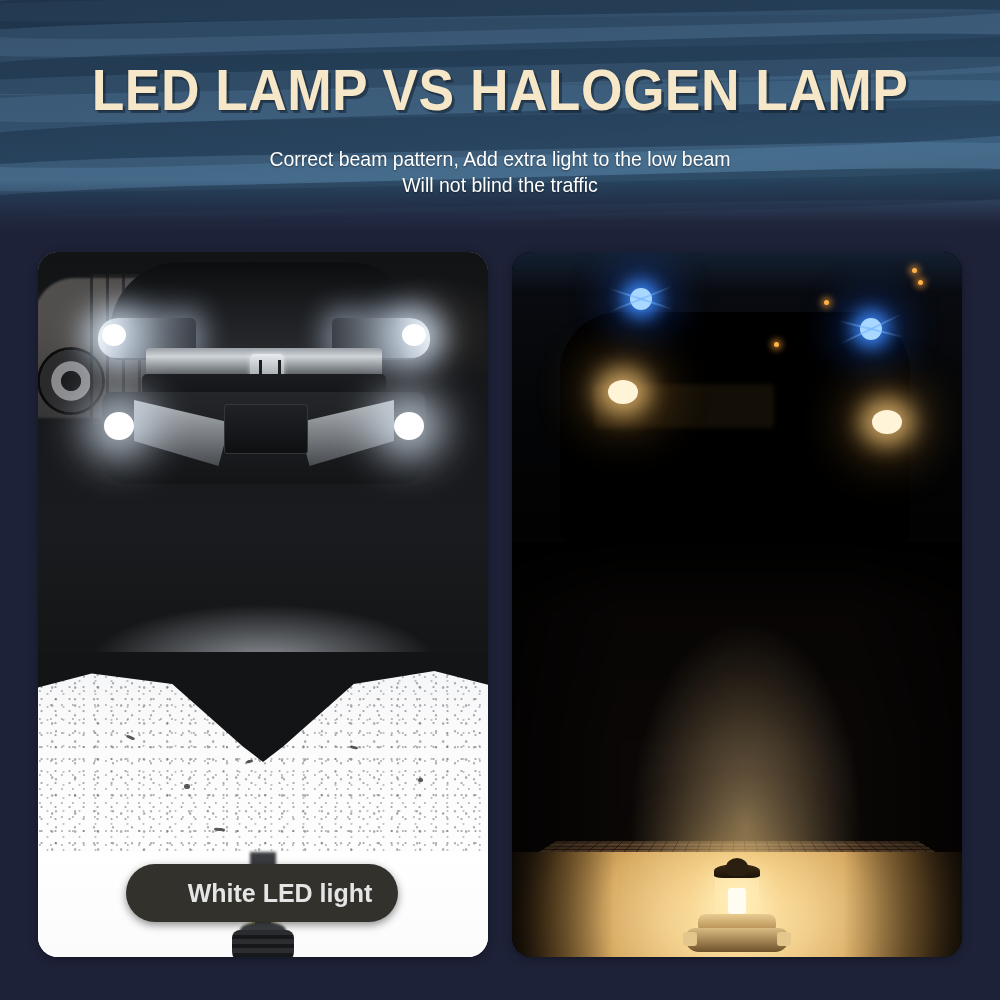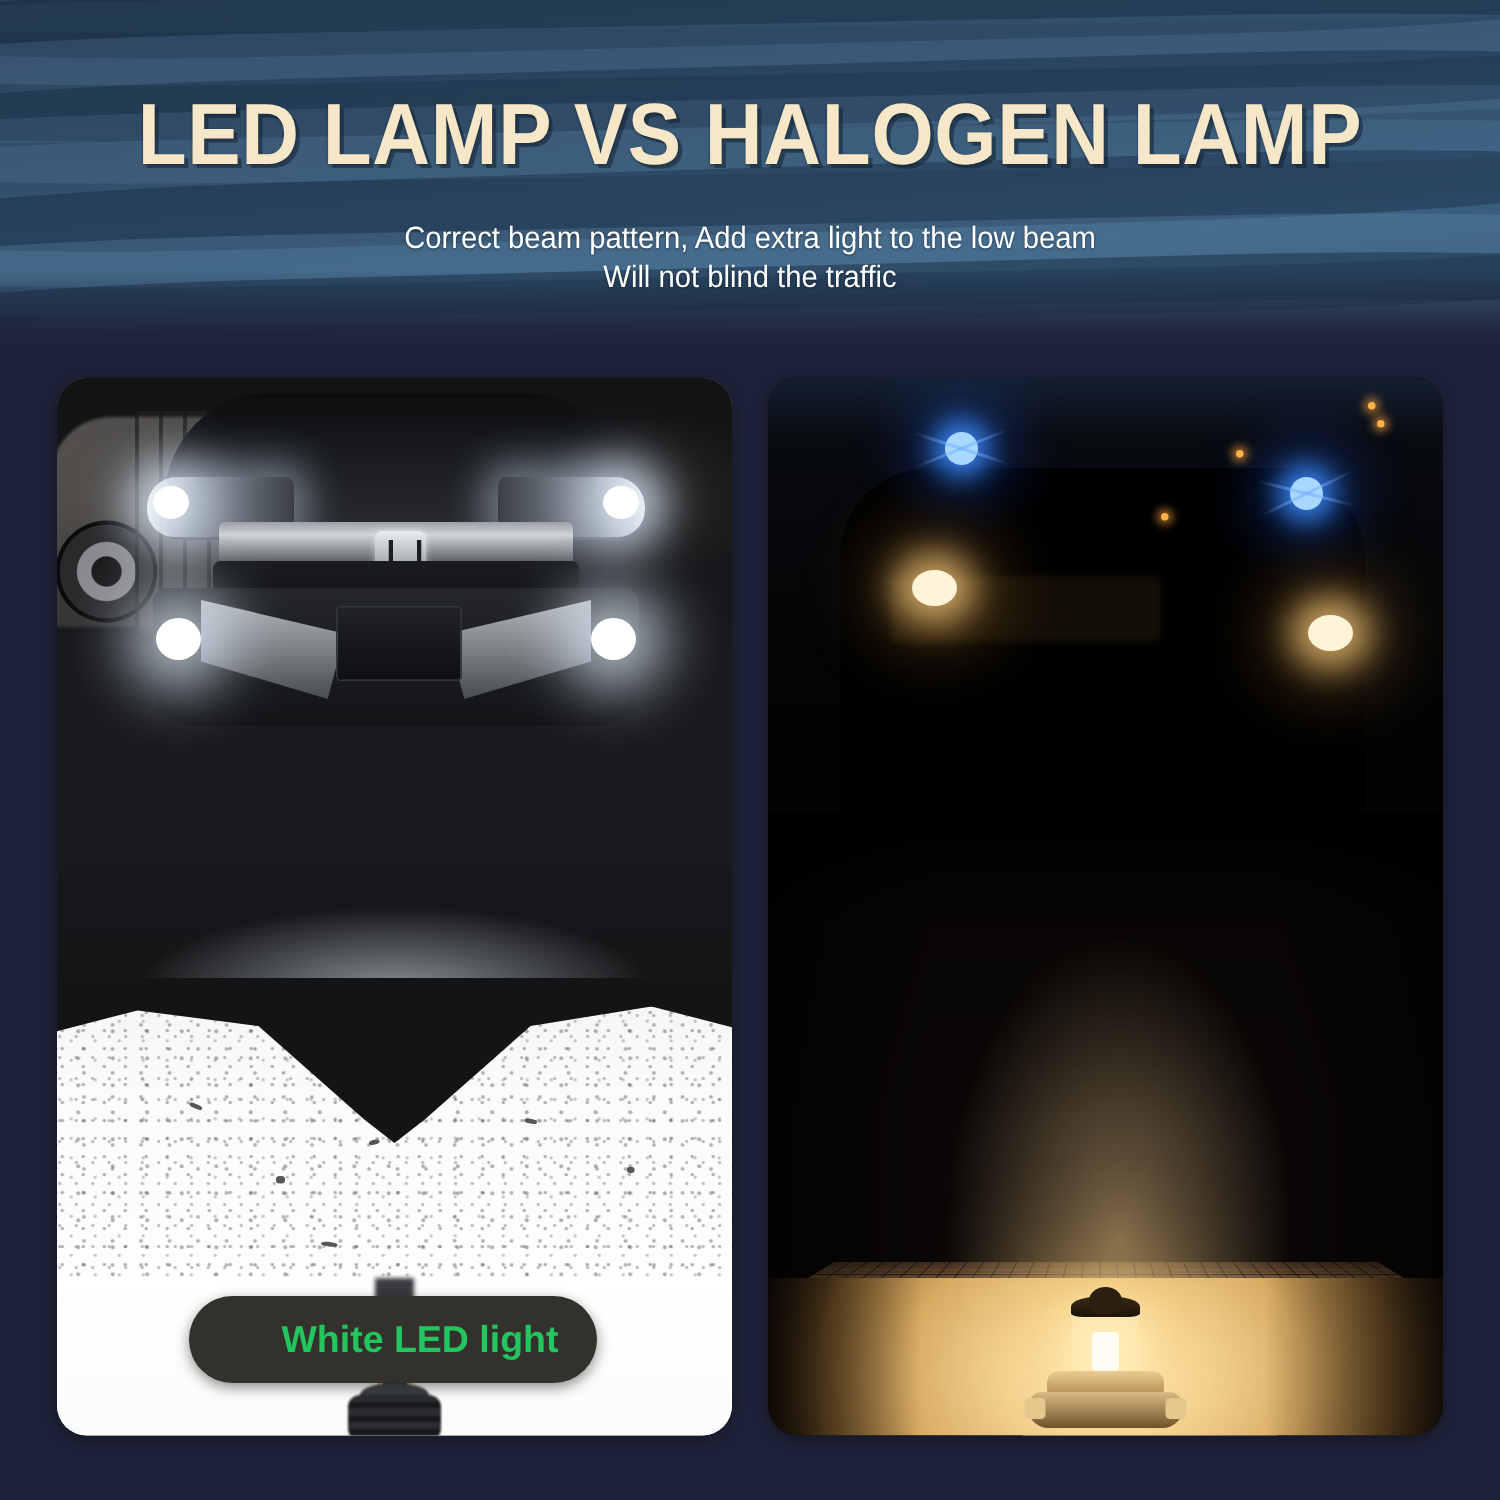--- a/index.html
+++ b/index.html
@@ -390,21 +390,21 @@
     display:flex; align-items:center; justify-content:center;
     font-size:25px;
     font-weight:700;
     white-space:nowrap;
     box-shadow:0 3px 9px rgba(0,0,0,0.45);
     z-index:30;
   }
   .badge-led {
     left:88px; top:612px; width:272px;
     background:#33312c;
-    color:#22c55e;
+    color:#e5e5e5;
     padding-left:36px;
   }
 </style>
 </head>
 <body>
 
 <div id="page">
 
   <div class="header-band">
     <div class="wave w9"></div>

